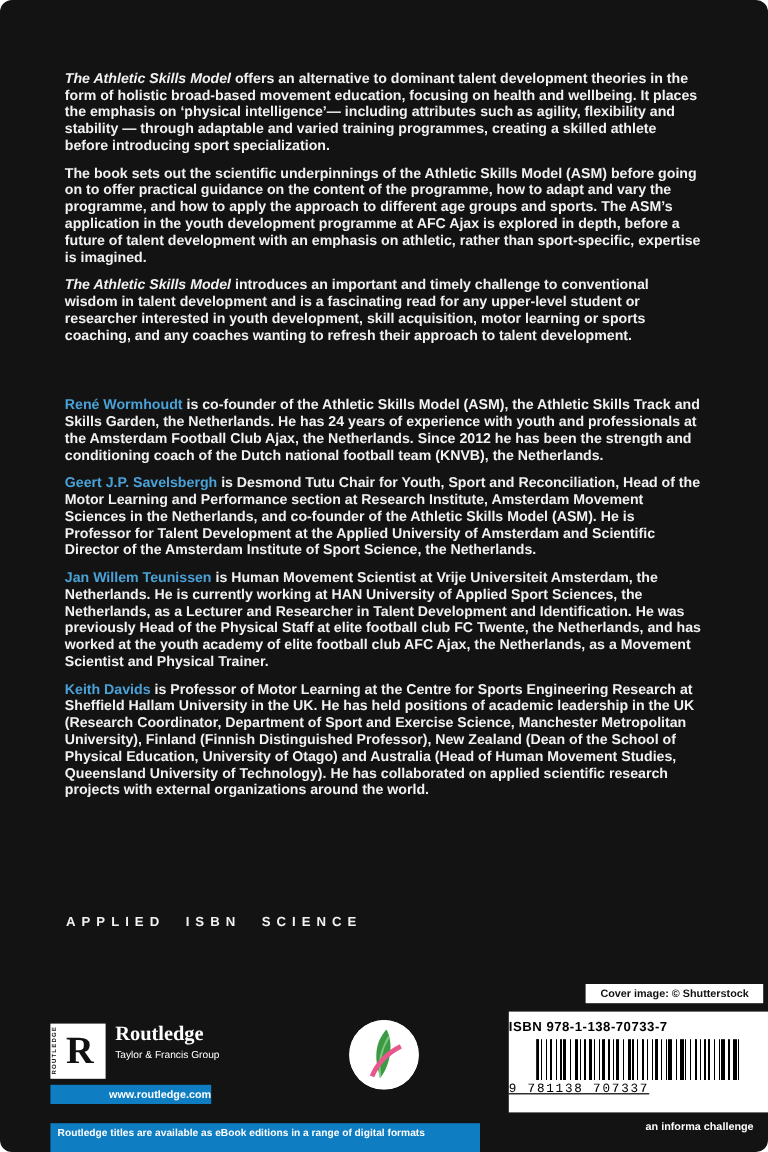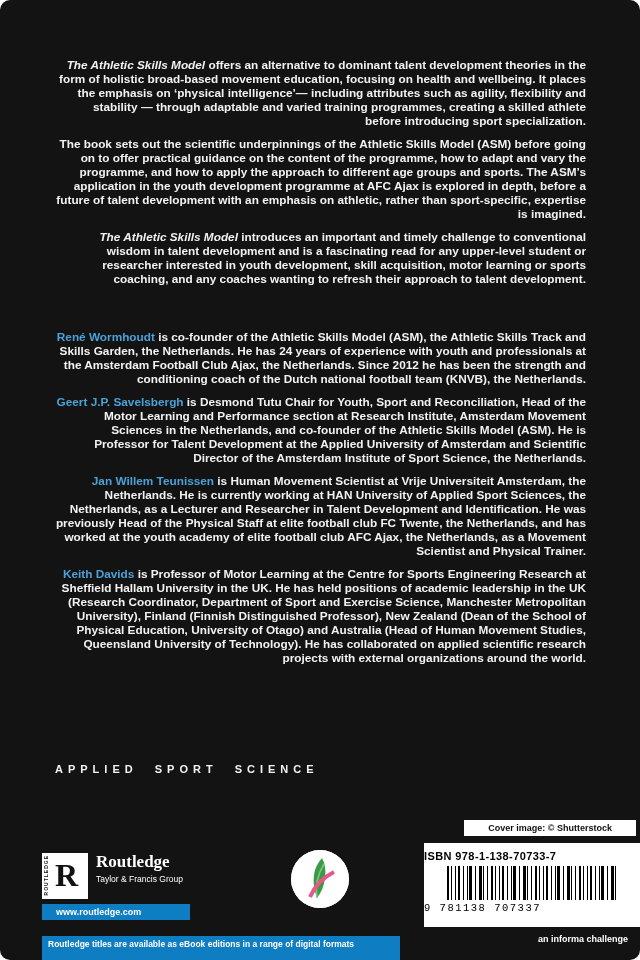--- a/index.html
+++ b/index.html
@@ -6,21 +6,21 @@
   .page{
     position:relative;
     width:640px;height:960px;
     background:#131313;
     border-radius:10px;
     overflow:hidden;
     font-family:"Liberation Sans", sans-serif;
     color:#f2f2f2;
     -webkit-font-smoothing:antialiased;
   }
-  .textcol{padding:58px 54px 0 54px;text-align:right;}
+  .textcol{padding:58px 54px 0 54px;}
   p.para{
     margin:0 0 9px 0;
     font-size:11.8px;
     line-height:14px;
     font-weight:700;
     color:#f2f2f2;
   }
   .it{font-style:italic;}
   .authors{margin-top:44px;}
   .author-name{color:#4aa2d8;margin-top:15px;}
@@ -28,42 +28,42 @@
     position:absolute;left:55px;top:763px;
     font-size:11px;font-weight:700;
     letter-spacing:5px;word-spacing:9px;
     color:#f2f2f2;
   }
   
   .cover-credit{
     position:absolute;top:820px;right:4px;
     background:#ffffff;color:#111;
     font-size:9px;font-weight:700;
-    padding:3px 24px;
+    padding:3px 12px;
     text-align:right;
   }
   .isbn-box{
     position:absolute;top:843px;right:0;
     width:216px;height:84px;
     background:#ffffff;color:#000;
     text-align:left;
   }
   .isbn-label{
     margin-top:7px;font-size:11px;font-weight:700;letter-spacing:.4px;
   }
   .barcode{
     width:170px;height:34px;margin:4px auto 0;
     background-color:#fff;
     background-image:
       repeating-linear-gradient(90deg,#000 0 2px,transparent 2px 11px),
       repeating-linear-gradient(90deg,#000 0 1px,transparent 1px 4px);
   }
   .barcode-number{
     font-family:"Liberation Mono", monospace;
-    font-size:10.5px;letter-spacing:1.5px;margin-top:2px;
+    font-size:10.5px;letter-spacing:1.5px;margin-top:2px;text-decoration:underline;
   }
   .informa{
     position:absolute;top:934px;right:12px;
     font-size:9px;font-weight:700;color:#fff;
   }
   .routledge-block{
     position:absolute;top:853px;left:42px;
     display:flex;align-items:flex-start;
   }
   .r-box{
@@ -82,21 +82,21 @@
   .r-text{margin-left:8px;color:#fff;}
   .r-name{
     font-family:"Liberation Serif", serif;
     font-size:17px;font-weight:700;line-height:18px;
   }
   .r-tagline{font-size:8.5px;margin-top:3px;text-align:right;}
   .url-bar{
     position:absolute;top:904px;left:42px;
     width:134px;height:16px;line-height:16px;
     background:#0f7dc2;color:#fff;
-    font-size:9px;font-weight:700;text-align:left;padding-left:14px;
+    font-size:9px;font-weight:700;text-align:right;
   }
   .ebook-bar{
     position:absolute;top:936px;left:42px;
     width:352px;height:28px;line-height:17px;
     background:#0f7dc2;color:#fff;
     font-size:8.5px;font-weight:700;
     padding-left:6px;
   }
   .asm-logo{
     position:absolute;top:850px;left:291px;
@@ -116,21 +116,21 @@
     <p class="para"><span class="it">The Athletic Skills Model</span><span> introduces an important and timely challenge to conventional wisdom in talent development and is a fascinating read for any upper-level student or researcher interested in youth development, skill acquisition, motor learning or sports coaching, and any coaches wanting to refresh their approach to talent development.</span></p>
 
     <div class="authors">
       <p class="para"><span class="author-name">René Wormhoudt</span><span> is co-founder of the Athletic Skills Model (ASM), the Athletic Skills Track and Skills Garden, the Netherlands. He has 24 years of experience with youth and professionals at the Amsterdam Football Club Ajax, the Netherlands. Since 2012 he has been the strength and conditioning coach of the Dutch national football team (KNVB), the Netherlands.</span></p>
       <p class="para"><span class="author-name">Geert J.P. Savelsbergh</span><span> is Desmond Tutu Chair for Youth, Sport and Reconciliation, Head of the Motor Learning and Performance section at Research Institute, Amsterdam Movement Sciences in the Netherlands, and co-founder of the Athletic Skills Model (ASM). He is Professor for Talent Development at the Applied University of Amsterdam and Scientific Director of the Amsterdam Institute of Sport Science, the Netherlands.</span></p>
       <p class="para"><span class="author-name">Jan Willem Teunissen</span><span> is Human Movement Scientist at Vrije Universiteit Amsterdam, the Netherlands. He is currently working at HAN University of Applied Sport Sciences, the Netherlands, as a Lecturer and Researcher in Talent Development and Identification. He was previously Head of the Physical Staff at elite football club FC Twente, the Netherlands, and has worked at the youth academy of elite football club AFC Ajax, the Netherlands, as a Movement Scientist and Physical Trainer.</span></p>
       <p class="para"><span class="author-name">Keith Davids</span><span> is Professor of Motor Learning at the Centre for Sports Engineering Research at Sheffield Hallam University in the UK. He has held positions of academic leadership in the UK (Research Coordinator, Department of Sport and Exercise Science, Manchester Metropolitan University), Finland (Finnish Distinguished Professor), New Zealand (Dean of the School of Physical Education, University of Otago) and Australia (Head of Human Movement Studies, Queensland University of Technology). He has collaborated on applied scientific research projects with external organizations around the world.</span></p>
     </div>
   </div>
 
-  <div class="series">APPLIED SPORT SCIENCE</div>
+  <div class="series">APPLIED ISBN SCIENCE</div>
 
   <div class="cover-credit">Cover image: © Shutterstock</div>
 
   <div class="isbn-box">
     <div class="isbn-label">ISBN 978-1-138-70733-7</div>
     <div class="barcode"></div>
     <div class="barcode-number">9 781138 707337</div>
   </div>
 
   <div class="informa">an informa challenge</div>

